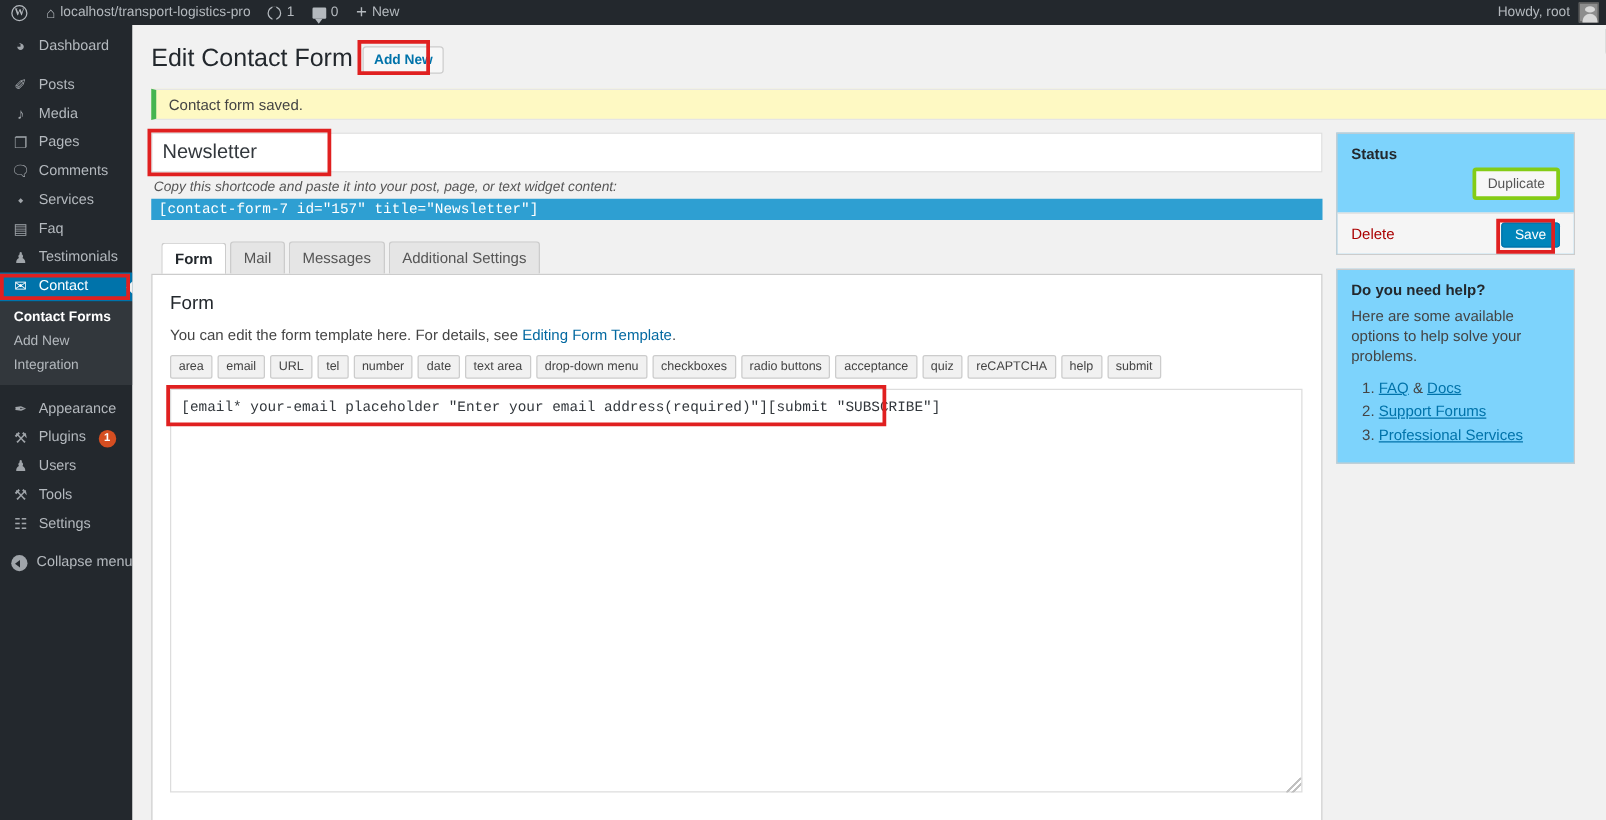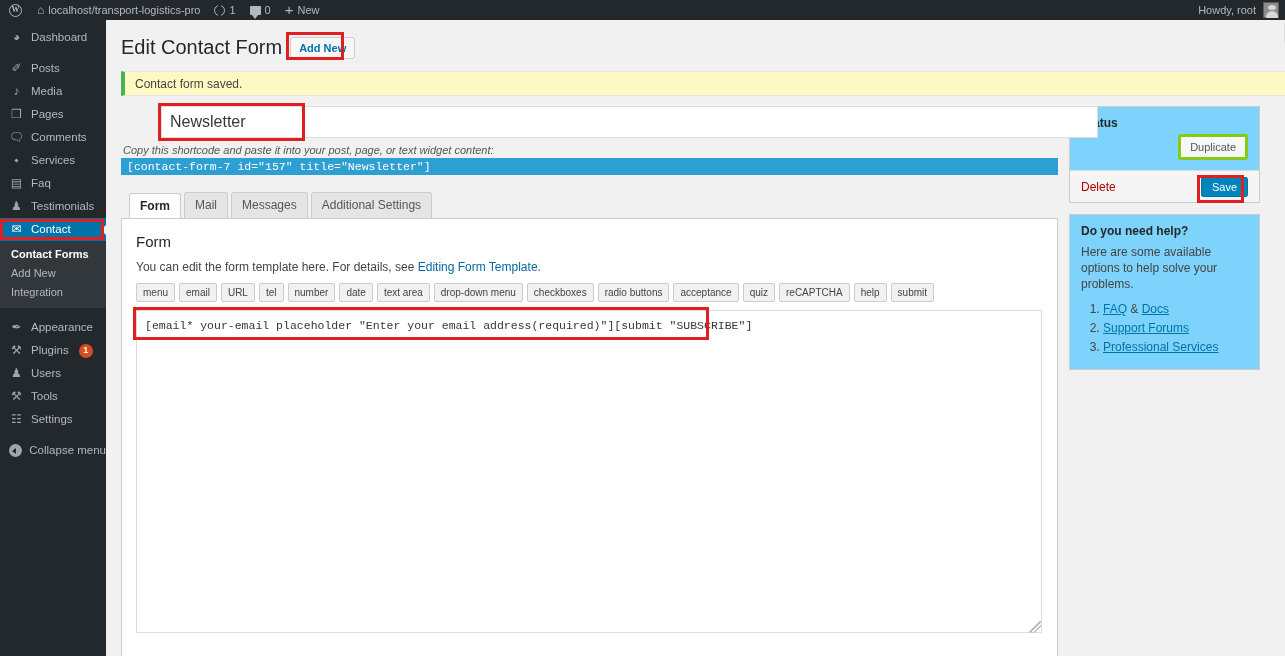--- a/index.html
+++ b/index.html
@@ -146,21 +146,21 @@
   .notice-dismiss {
     margin-left:auto; width:13px;height:13px;
     display:inline-flex;align-items:center;justify-content:center;
     color:#787c82; font-size:13px; line-height:1;
   }
 
   .main-wrap { display:flex; padding:10px 14px 0 15px; gap:11px; }
   .col-left { width:937px; }
   .col-right { width:191px; }
 
-  .title-input-wrap { position:relative;margin-left:40px; }
+  .title-input-wrap { position:relative; }
   .title-input {
     width:937px; height:32px; background:#fff; border:1px solid #ddd;
     font-size:16px; color:#32373c; padding:3px 8px; outline:none;
     font-family:"Liberation Sans", sans-serif;
   }
   .hl-title {
     position:absolute; left:-3px; top:-3px; width:147px; height:38px;
     border:3px solid #e02020; pointer-events:none;
   }
 
@@ -388,21 +388,21 @@
         <div class="tab">Additional Settings</div>
       </div>
 
       <div class="panel">
         <h3>Form</h3>
         <div class="panel-desc">
           <span>You can edit the form template here. For details, see </span><a>Editing Form Template</a><span>.</span>
         </div>
 
         <div class="tag-row">
-          <span class="tag-btn">menu</span>
+          <span class="tag-btn">area</span>
           <span class="tag-btn">email</span>
           <span class="tag-btn">URL</span>
           <span class="tag-btn">tel</span>
           <span class="tag-btn">number</span>
           <span class="tag-btn">date</span>
           <span class="tag-btn">text area</span>
           <span class="tag-btn">drop-down menu</span>
           <span class="tag-btn">checkboxes</span>
           <span class="tag-btn">radio buttons</span>
           <span class="tag-btn">acceptance</span>

